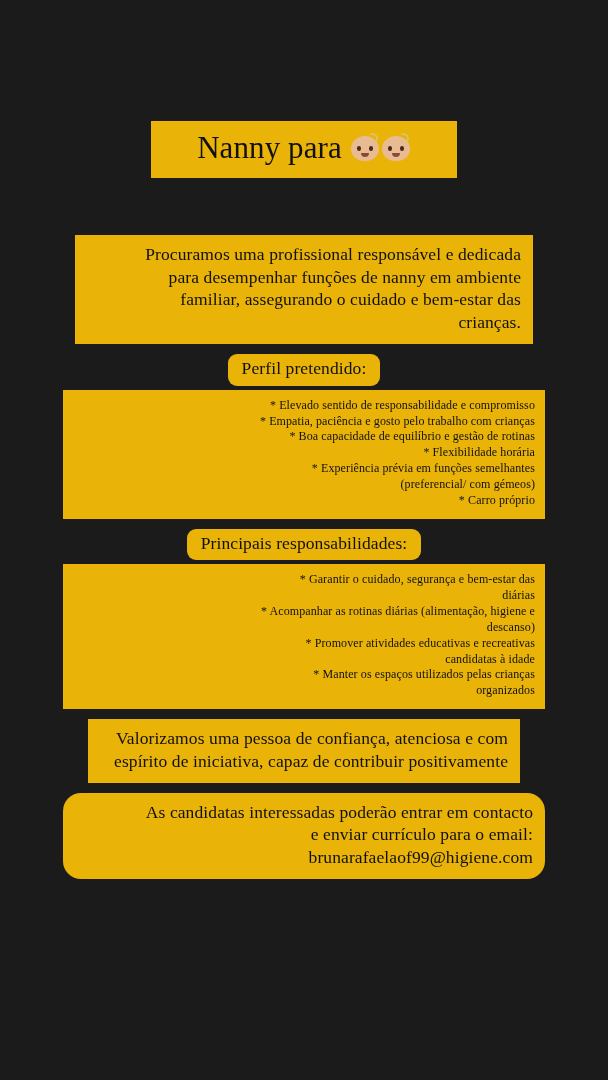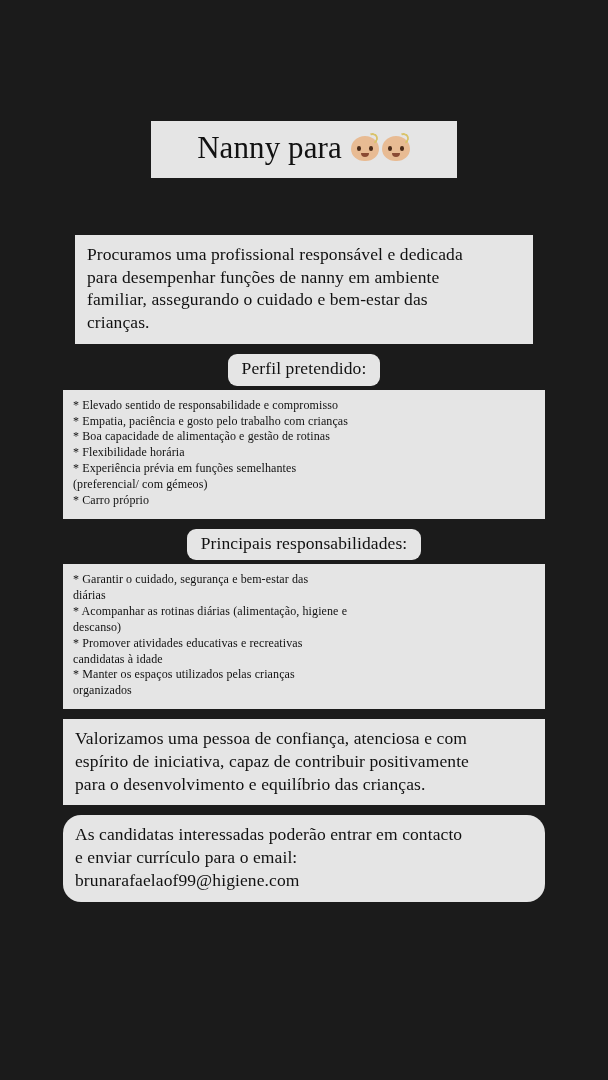--- a/index.html
+++ b/index.html
@@ -20,23 +20,23 @@
     width: 608px;
     height: 1080px;
     background: #1b1b1b;
     display: flex;
     flex-direction: column;
     align-items: center;
   }
 
   
   .plate {
-    background: #e5e5e5;
+    background: #eab308;
     color: #111111;
-    text-align: left;
+    text-align: right;
     box-sizing: border-box;
     line-height: 1.18;
     letter-spacing: 0.1px;
   }
 
   
   .title-plate {
     margin-top: 121px;
     width: 306px;
     padding: 7px 14px 9px 14px;
@@ -130,21 +130,21 @@
   .list-plate {
     margin-top: 4px;
     width: 482px;
     padding: 8px 10px 10px 10px;
     font-size: 12px;
     line-height: 1.32;
   }
 
   .note-plate {
     margin-top: 10px;
-    width: 482px;
+    width: 432px;
     padding: 8px 12px 10px 12px;
     font-size: 17.5px;
     line-height: 1.3;
   }
 
   .contact-plate {
     margin-top: 10px;
     width: 482px;
     padding: 8px 12px 10px 12px;
     font-size: 17.5px;
@@ -186,21 +186,21 @@
     <span class="line">para desempenhar funções de nanny em ambiente</span>
     <span class="line">familiar, assegurando o cuidado e bem-estar das</span>
     <span class="line">crianças.</span>
   </div>
 
   <div class="plate label-plate">Perfil pretendido:</div>
 
   <div class="plate list-plate">
     <span class="line">* Elevado sentido de responsabilidade e compromisso</span>
     <span class="line">* Empatia, paciência e gosto pelo trabalho com crianças</span>
-    <span class="line">* Boa capacidade de alimentação e gestão de rotinas</span>
+    <span class="line">* Boa capacidade de equilíbrio e gestão de rotinas</span>
     <span class="line">* Flexibilidade horária</span>
     <span class="line">* Experiência prévia em funções semelhantes</span>
     <span class="line">(preferencial/ com gémeos)</span>
     <span class="line">* Carro próprio</span>
   </div>
 
   <div class="plate label-plate">Principais responsabilidades:</div>
 
   <div class="plate list-plate">
     <span class="line">* Garantir o cuidado, segurança e bem-estar das</span>
@@ -209,21 +209,20 @@
     <span class="line">descanso)</span>
     <span class="line">* Promover atividades educativas e recreativas</span>
     <span class="line">candidatas à idade</span>
     <span class="line">* Manter os espaços utilizados pelas crianças</span>
     <span class="line">organizados</span>
   </div>
 
   <div class="plate note-plate">
     <span class="line">Valorizamos uma pessoa de confiança, atenciosa e com</span>
     <span class="line">espírito de iniciativa, capaz de contribuir positivamente</span>
-    <span class="line">para o desenvolvimento e equilíbrio das crianças.</span>
   </div>
 
   <div class="plate contact-plate">
     <span class="line">As candidatas interessadas poderão entrar em contacto</span>
     <span class="line">e enviar currículo para o email:</span>
     <span class="line">brunarafaelaof99@higiene.com</span>
   </div>
 
 </div>
 

